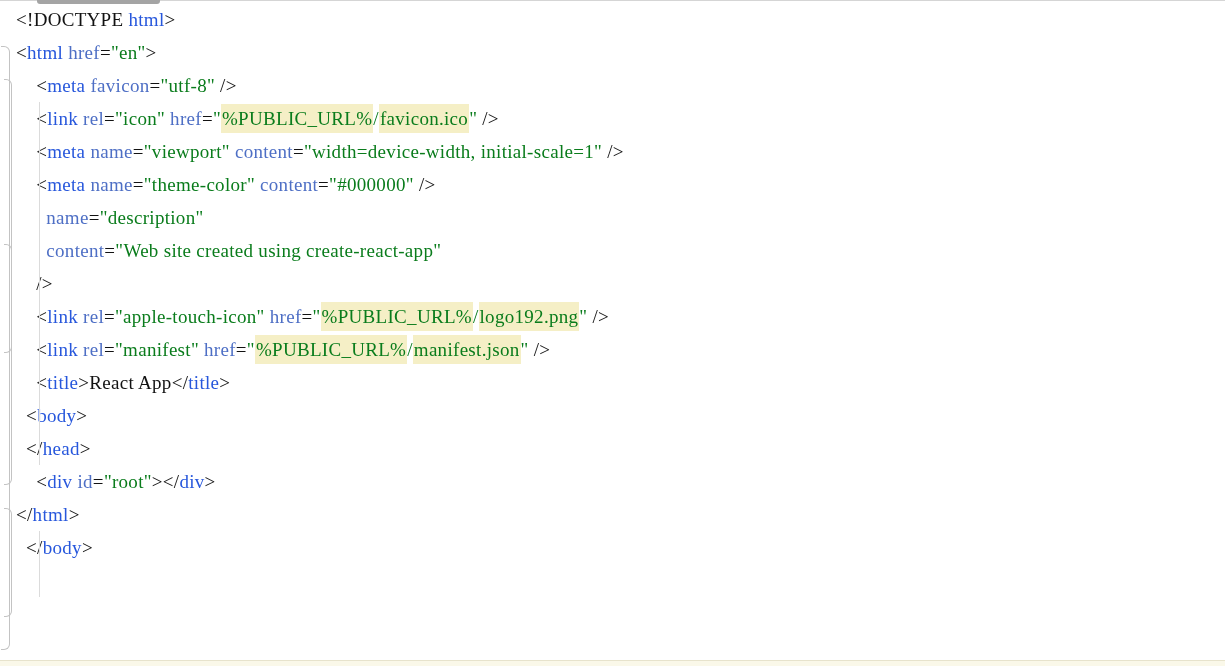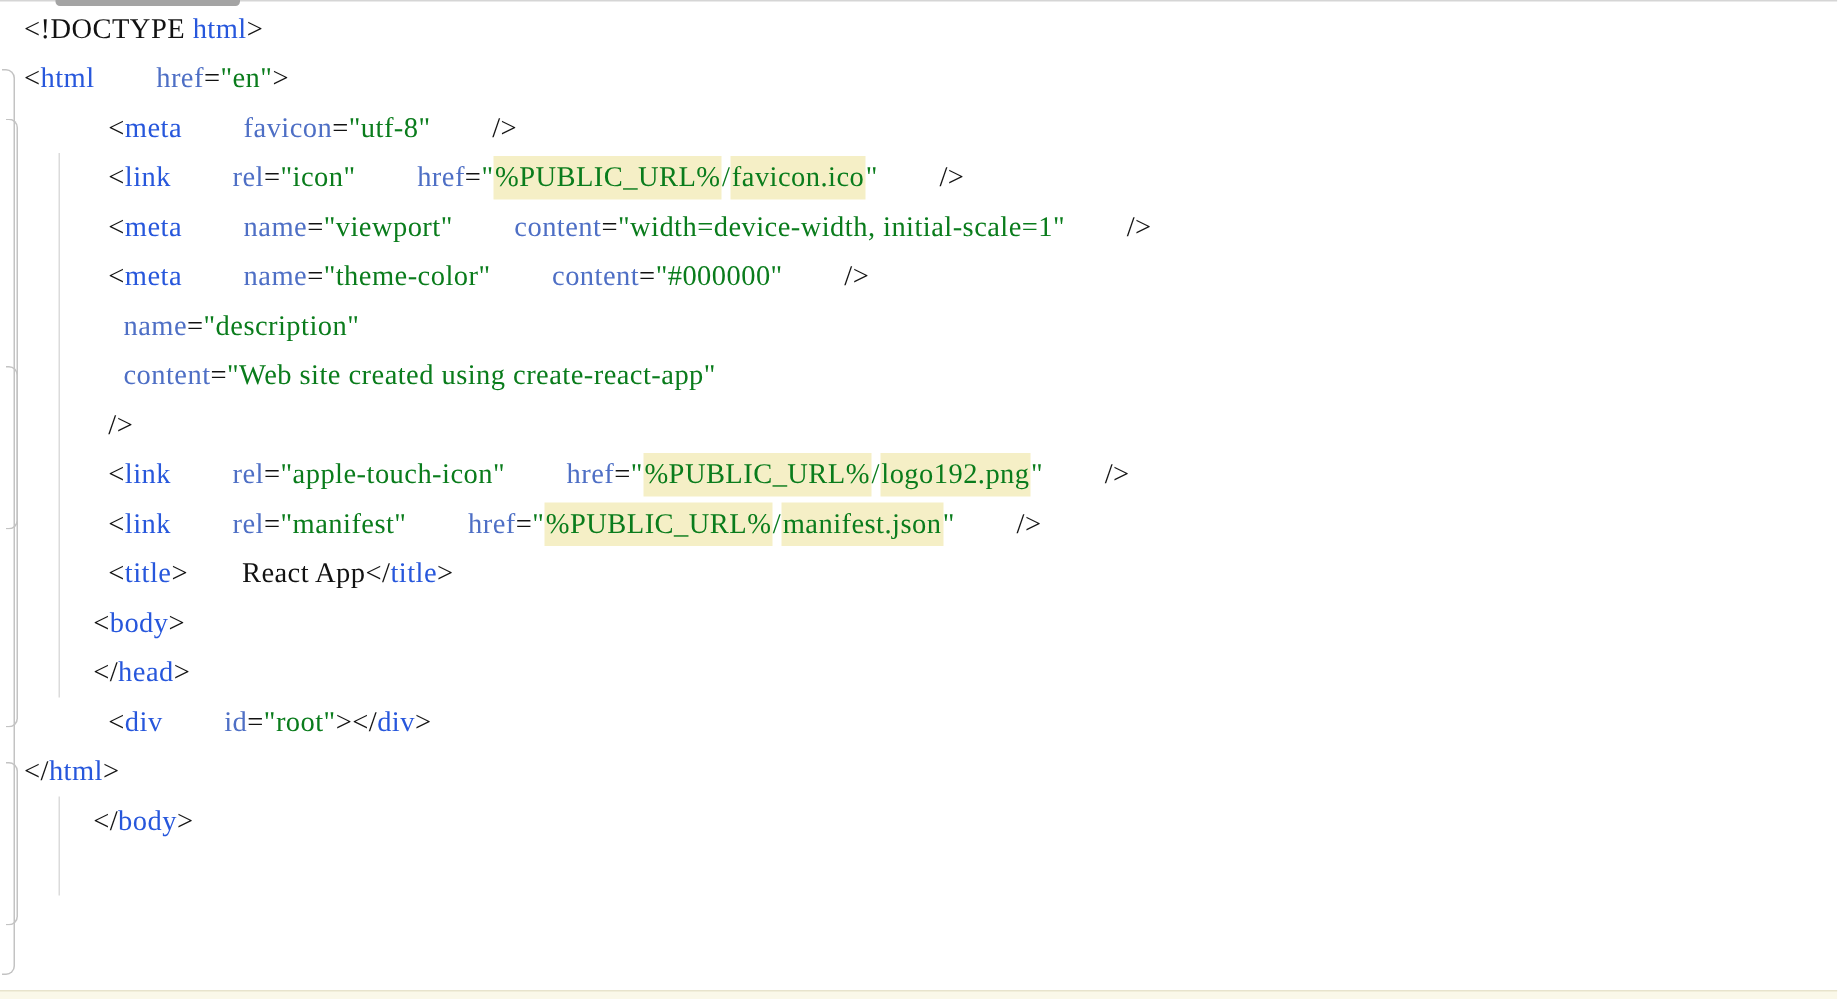--- a/index.html
+++ b/index.html
@@ -40,21 +40,21 @@
   }
   .line {
     height: 33px;
     line-height: 33px;
     white-space: pre;
   }
   .tok-p { color: var(--punct, #111); }
   .tok-t { color: var(--tag, #2757dc); }
   .tok-a { color: var(--attr, #4e6fc5); }
   .tok-v { color: var(--value, #0a7c1c); }
-  .tok-x { color: var(--text, #111); margin-left: 36px; }
+  .tok-x { color: var(--text, #111); }
   .tok-h {
     color: var(--value, #0a7c1c);
     background: var(--hlBg, #f5efc6);
     padding: 4px 1px;
     border-radius: 0;
   }
   #bottom-strip {
     position: absolute; left: 0; right: 0; bottom: 0; height: 6px;
     background: var(--stripBg, #faf8e9);
     border-top: 1px solid var(--stripBorder, #e7e3cc);

